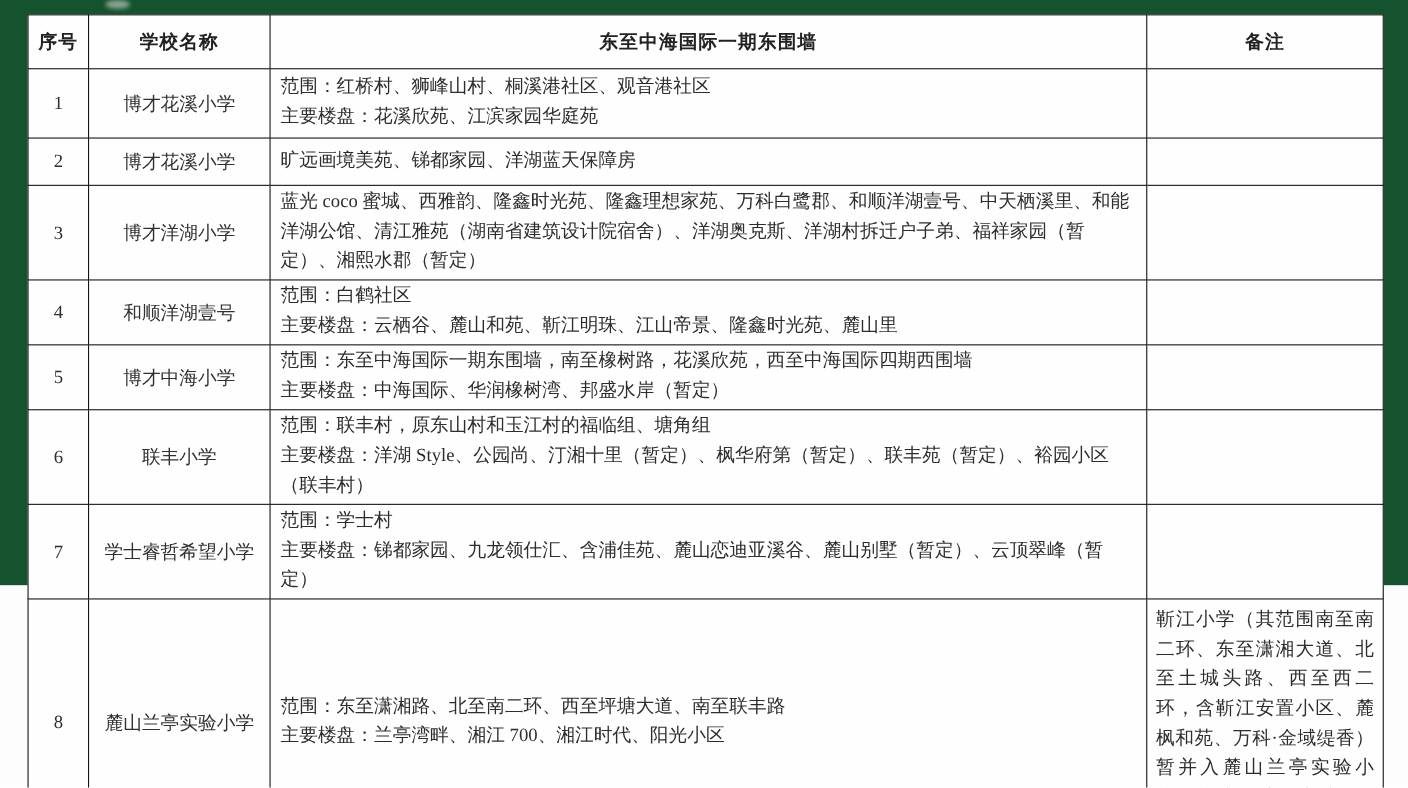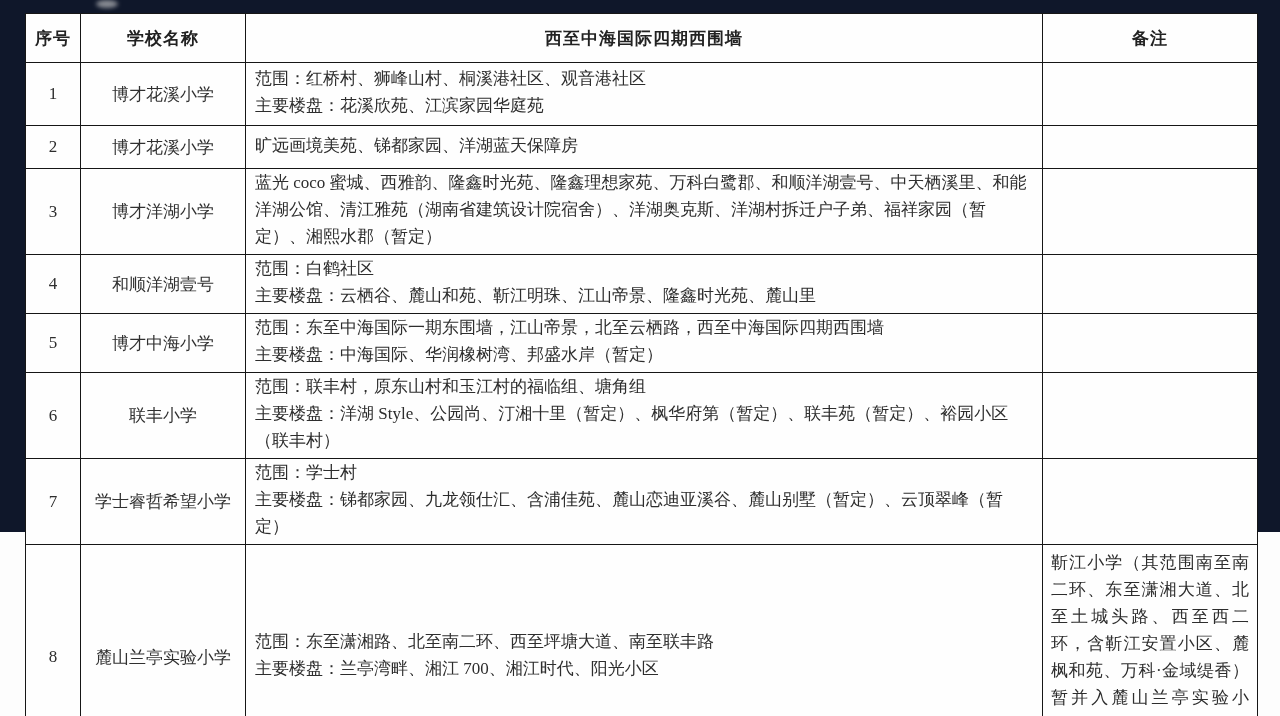--- a/index.html
+++ b/index.html
@@ -8,21 +8,21 @@
     height: 716px;
     background: #fdfdfd;
     font-family: "Liberation Serif", "DejaVu Serif", serif;
     color: #2d2d2d;
     overflow: hidden;
   }
   .page {
     position: relative;
     width: 1280px;
     height: 532px;
-    background: #0f172a;
+    background: #14532d;
   }
   .smudge {
     position: absolute;
     left: 96px; top: 0;
     width: 22px; height: 8px;
     background: #d8d8d8;
     border-radius: 50%;
     filter: blur(2px);
     opacity: .6;
   }
@@ -94,21 +94,21 @@
     <colgroup>
       <col class="c-no">
         <col class="c-school">
         <col class="c-detail">
         <col class="c-note">
     </colgroup>
     <thead>
       <tr>
         <th>序号</th>
         <th>学校名称</th>
-        <th>西至中海国际四期西围墙</th>
+        <th>东至中海国际一期东围墙</th>
         <th>备注</th>
       </tr>
     </thead>
     <tbody>
       <tr class="r1">
         <td class="no-cell">1</td>
         <td class="school-cell">博才花溪小学</td>
         <td class="detail-cell">范围：红桥村、狮峰山村、桐溪港社区、观音港社区
 主要楼盘：花溪欣苑、江滨家园华庭苑</td>
         <td class="note-cell"></td>
@@ -128,21 +128,21 @@
       <tr class="r4">
         <td class="no-cell">4</td>
         <td class="school-cell">和顺洋湖壹号</td>
         <td class="detail-cell">范围：白鹤社区
 主要楼盘：云栖谷、麓山和苑、靳江明珠、江山帝景、隆鑫时光苑、麓山里</td>
         <td class="note-cell"></td>
       </tr>
       <tr class="r5">
         <td class="no-cell">5</td>
         <td class="school-cell">博才中海小学</td>
-        <td class="detail-cell">范围：东至中海国际一期东围墙，江山帝景，北至云栖路，西至中海国际四期西围墙
+        <td class="detail-cell">范围：东至中海国际一期东围墙，南至橡树路，花溪欣苑，西至中海国际四期西围墙
 主要楼盘：中海国际、华润橡树湾、邦盛水岸（暂定）</td>
         <td class="note-cell"></td>
       </tr>
       <tr class="r6">
         <td class="no-cell">6</td>
         <td class="school-cell">联丰小学</td>
         <td class="detail-cell">范围：联丰村，原东山村和玉江村的福临组、塘角组
 主要楼盘：洋湖 Style、公园尚、汀湘十里（暂定）、枫华府第（暂定）、联丰苑（暂定）、裕园小区（联丰村）</td>
         <td class="note-cell"></td>
       </tr>

